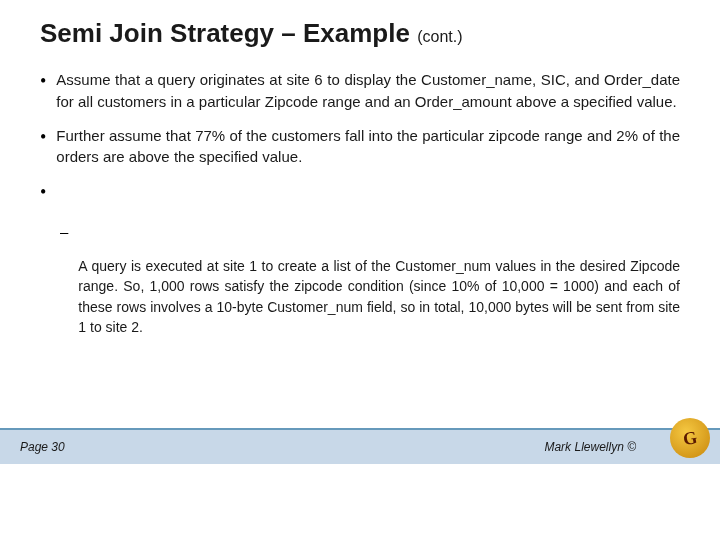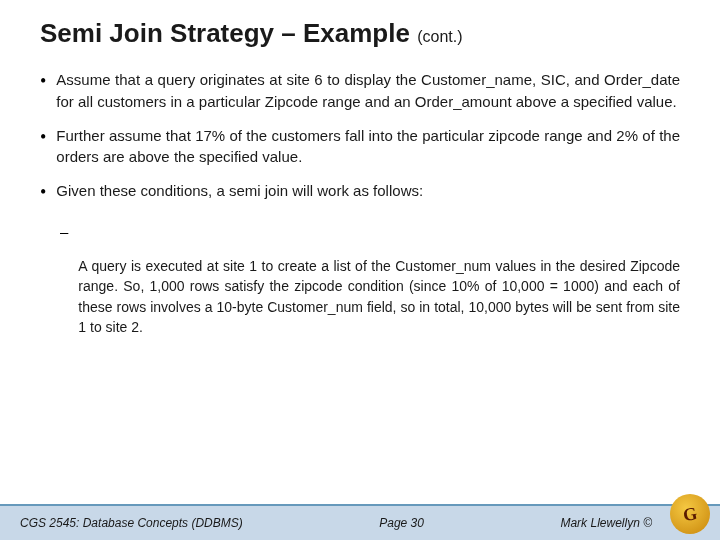--- a/index.html
+++ b/index.html
@@ -7,21 +7,21 @@
       width: 720px;
       height: 540px;
       background: #ffffff;
       font-family: 'Times New Roman', Times, serif;
       overflow: hidden;
       position: relative;
     }
 
     .slide-container {
       width: 720px;
-      height: 540px;
+      height: 464px;
       background: #ffffff;
       display: flex;
       flex-direction: column;
       padding: 0;
       position: relative;
     }
 
     .header {
       padding: 18px 40px 10px 40px;
       border-bottom: none;
@@ -116,21 +116,21 @@
       font-family: Arial, sans-serif;
       color: #1a1a1a;
       font-style: italic;
     }
 
     .footer-right {
       font-size: 12px;
       font-family: Arial, sans-serif;
       color: #1a1a1a;
       font-style: italic;
-      margin-right: 48px;
+      margin-right: 64px;
     }
 
     .logo {
       position: absolute;
       right: 6px;
       bottom: 2px;
       width: 44px;
       height: 44px;
     }
 
@@ -169,37 +169,35 @@
 
   <div class="content">
 
     <div class="bullet-item">
       <span class="bullet-dot">•</span>
       <span class="bullet-text">Assume that a query originates at site 6 to display the Customer_name, SIC, and Order_date for all customers in a particular Zipcode range and an Order_amount above a specified value.</span>
     </div>
 
     <div class="bullet-item">
       <span class="bullet-dot">•</span>
-      <span class="bullet-text">Further assume that 17% of the customers fall into the particular zipcode range and 2% of the orders are above the specified value.</span>
+      <span class="bullet-text">Further assume that 77% of the customers fall into the particular zipcode range and 2% of the orders are above the specified value.</span>
     </div>
 
     <div class="bullet-item">
       <span class="bullet-dot">•</span>
-      <span class="bullet-text">Given these conditions, a semi join will work as follows:</span>
     </div>
 
     <div class="sub-bullet">
       <span class="sub-bullet-dash">–</span>
       <span class="sub-bullet-text">A query is executed at site 1 to create a list of the Customer_num values in the desired Zipcode range.  So, 1,000 rows satisfy the zipcode condition (since 10% of 10,000 = 1000) and each of these rows involves a 10-byte Customer_num field, so in total, 10,000 bytes will be sent from site 1 to site 2.</span>
     </div>
 
   </div>
 
   <div class="footer">
-    <span class="footer-left">CGS 2545: Database Concepts  (DDBMS)</span>
     <span class="footer-center">Page 30</span>
     <span class="footer-right">Mark Llewellyn ©</span>
     <div class="logo">
       <div class="logo-circle">
         <span class="logo-text">G</span>
       </div>
     </div>
   </div>
 
 </div>

